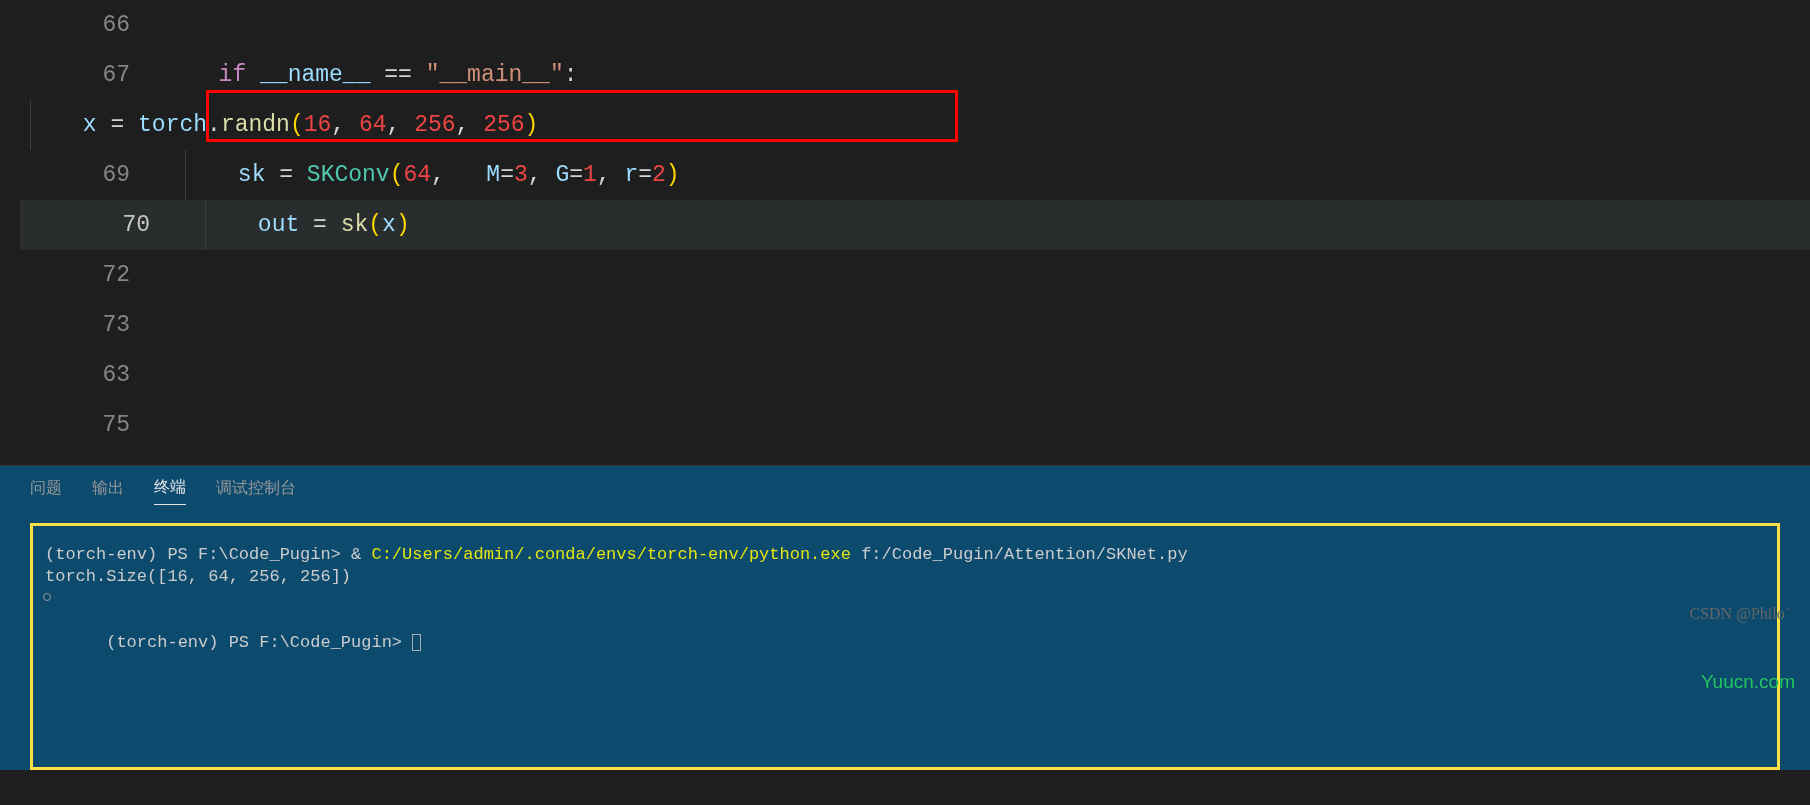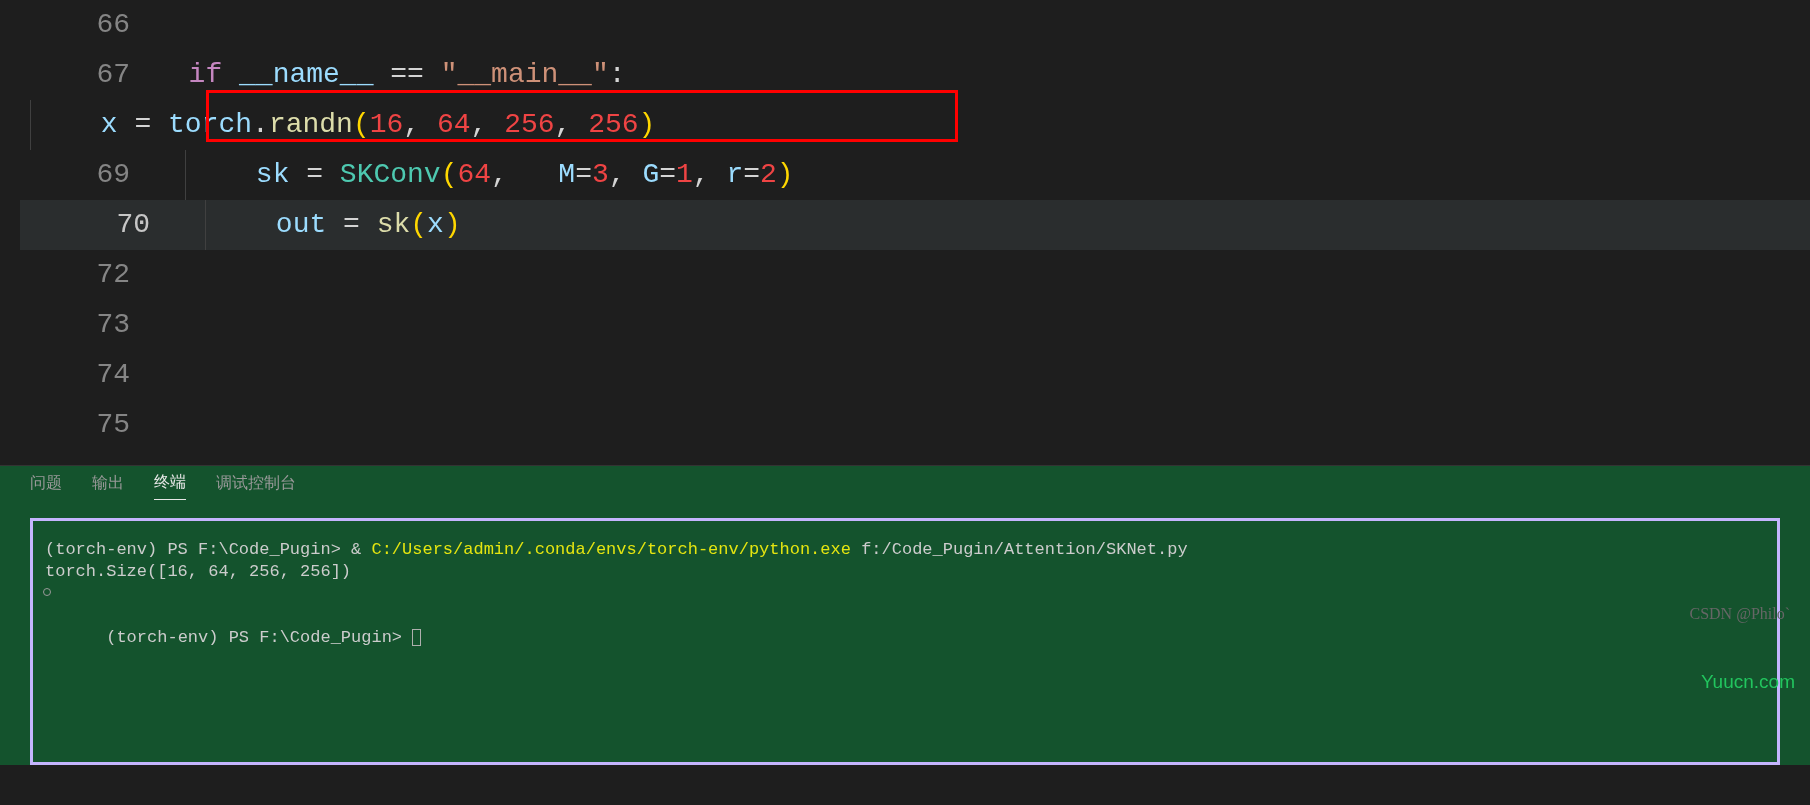--- a/index.html
+++ b/index.html
@@ -14,21 +14,21 @@
     }
     .editor-area {
       background: #1e1e1e;
       height: 465px;
       overflow: hidden;
     }
     .code-line {
       display: flex;
       align-items: center;
       height: 50px;
-      font-size: 28px;
+      font-size: 23px;
       line-height: 50px;
     }
     .line-number {
       width: 155px;
       text-align: right;
       padding-right: 25px;
       color: #858585;
       user-select: none;
     }
     .line-content {
@@ -49,22 +49,23 @@
       height: 50px;
       vertical-align: top;
       margin-right: -1px;
     }
     .red-box-editor {
       position: absolute;
       border: 3px solid #ff0000;
       pointer-events: none;
     }
     .panel-area {
-      background: #14532d;
+      background: #0c4a6e;
       border-top: 1px solid #333;
+      padding-top: 5px;
     }
     .panel-tabs {
       display: flex;
       align-items: center;
       padding: 0 30px;
       height: 40px;
       font-size: 16px;
       font-family: "Microsoft YaHei", sans-serif;
       color: #999;
     }
@@ -72,21 +73,21 @@
       margin-right: 30px;
       padding-bottom: 6px;
       cursor: pointer;
     }
     .panel-tab.active {
       color: #e7e7e7;
       border-bottom: 1px solid #e7e7e7;
     }
     .terminal-content {
       margin: 12px 30px 0 30px;
-      border: 3px solid #c4b5fd;
+      border: 3px solid #fde047;
       padding: 18px 25px 90px 12px;
       font-size: 17px;
       font-family: Consolas, 'Courier New', monospace;
       line-height: 1.3;
       position: relative;
     }
     .terminal-line { white-space: pre; }
     .circle-marker {
       position: absolute;
       left: -2px;
@@ -114,21 +115,21 @@
     .yuucn {
       position: absolute;
       right: 15px;
       bottom: 112px;
       font-size: 19px;
       color: #22c55e;
       font-family: sans-serif;
       font-weight: 400;
     }
     
-    .kw { color: #c586c0; }
+    .kw { color: #c586c0; margin-left: 36px; }
     .var { color: #9cdcfe; text-align: center; }
     .op { color: #d4d4d4; }
     .str { color: #ce9178; }
     .num { color: #ef4444; }
     .func { color: #dcdcaa; }
     .class { color: #4ec9b0; }
     .param { color: #9cdcfe; }
     .punct { color: #d4d4d4; }
     .paren-y { color: #ffd700; }
     .comma { color: #d4d4d4; }
@@ -161,21 +162,21 @@
       </div>
       <div class="code-line">
         <div class="line-number">72</div>
         <div class="line-content"><span>  </span></div>
       </div>
       <div class="code-line">
         <div class="line-number">73</div>
         <div class="line-content"><span>  </span></div>
       </div>
       <div class="code-line">
-        <div class="line-number">74</div>
+        <div class="line-number">63</div>
         <div class="line-content"><span>  </span></div>
       </div>
       <div class="code-line">
         <div class="line-number">75</div>
         <div class="line-content"><span>  </span></div>
       </div>
     </div>
   <div class="red-box-editor" id="red-box" style="top: 90px; left: 206px; width: 752px; height: 52px;"></div>
 </div>
 

